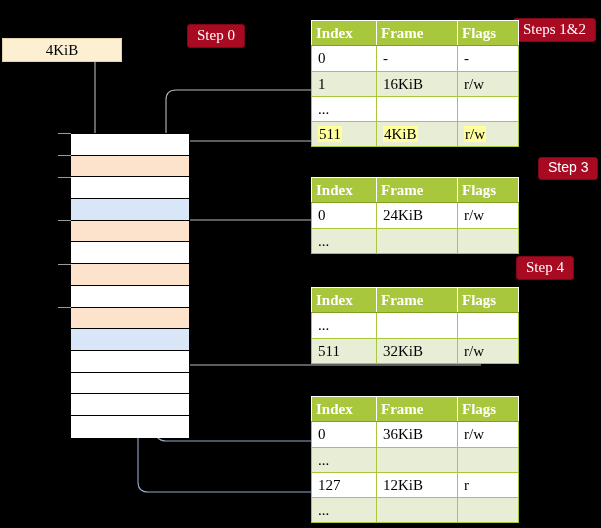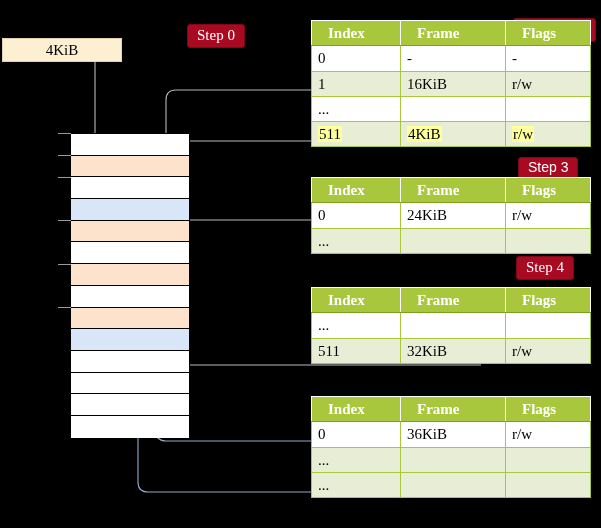--- a/index.html
+++ b/index.html
@@ -28,32 +28,32 @@
   .mrow.blue{background:#d9e6f7;}
   .tick{position:absolute; left:58px; width:13px; height:0; border-top:1px solid #9a9a9a;}
 
   
   .badge{
     position:absolute; color:#fff; background:#a80a22;
     border:1px solid #7d0718; border-radius:3px;
     padding:1px 9px 2px 9px; font-size:15px; line-height:1.25;
     box-shadow:0 1px 1px rgba(0,0,0,.5); white-space:nowrap;
   }
-  .badge.sans{font-family:"Liberation Sans", sans-serif; font-size:14px;}
+  .badge.sans{font-family:"Liberation Sans", sans-serif; font-size:14px;margin-left:20px;}
   #badge-steps12{left:513px; top:18px;}
   #badge-step3{left:518px; top:157px;}
   #badge-step4{left:516px; top:256px;}
   #badge-step0{left:187px; top:24px;}
 
   
   .ptable{position:absolute; border-collapse:collapse; background:#fff;
           border:1px solid #7f9f1e; table-layout:fixed;}
   .ptable th{
     background:#a8c73c; color:#fff; font-weight:bold; font-size:15px;
-    text-align:left; padding:2px 16px; border:1px solid #fff;
+    text-align:left; padding:2px 4px; border:1px solid #fff;
     border-bottom:1px solid #7f9f1e; line-height:1.35;
   }
   .ptable td{
     font-size:15px; color:#000; padding:2px 6px; line-height:1.35;
     border:1px solid #a8c73c; height:18px; background:#fff;
   }
   .ptable tr.alt td{background:#e8eed6;}
   .ptable td .hl{background:#ffff9e; padding:0 1px;}
   .col-i{width:56px;} .col-f{width:72px;} .col-g{width:52px;}
 
@@ -209,20 +209,25 @@
         <tr>
           <td>0</td>
           <td>36KiB</td>
           <td>r/w</td>
         </tr>
         <tr class="alt">
           <td>...</td>
           <td>&nbsp;</td>
           <td>&nbsp;</td>
         </tr>
+        <tr>
+          <td>127</td>
+          <td>12KiB</td>
+          <td>r</td>
+        </tr>
         <tr class="alt">
           <td>...</td>
           <td>&nbsp;</td>
           <td>&nbsp;</td>
         </tr>
       </tbody>
     </table>
 
 <div class="tick" style="top: 133px;"></div>
     <div class="tick" style="top: 155px;"></div>

